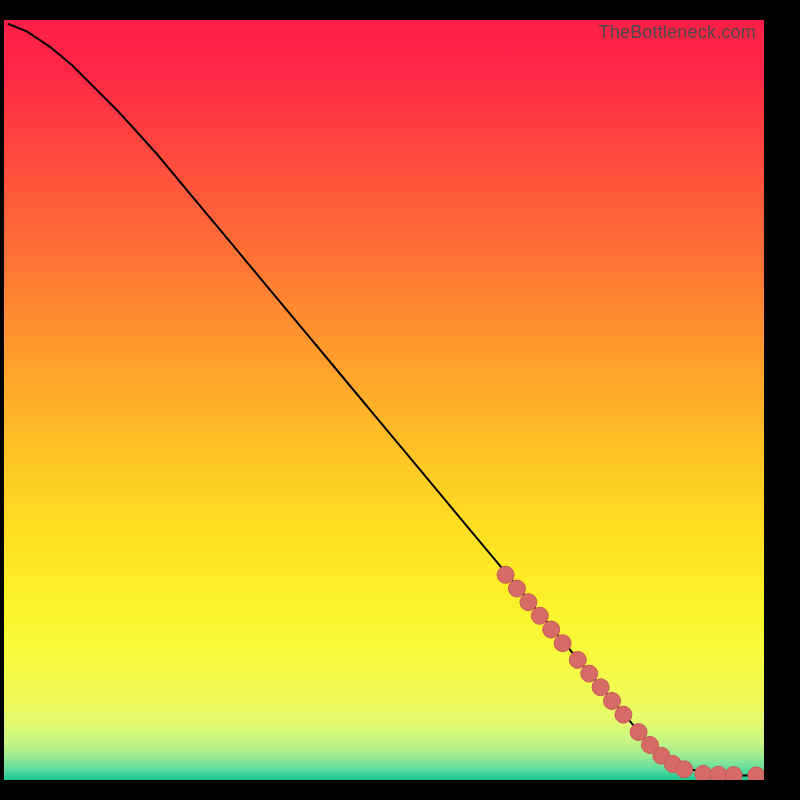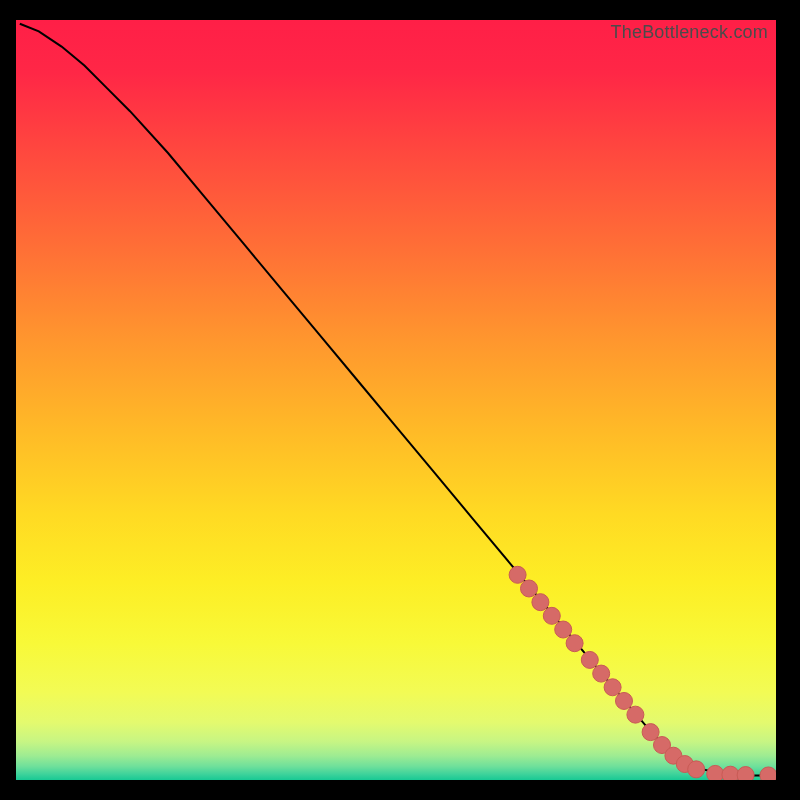--- a/index.html
+++ b/index.html
@@ -6,21 +6,21 @@
     margin: 0;
     padding: 0;
     width: 800px;
     height: 800px;
     background: #000;
     overflow: hidden;
     font-family: Arial, Helvetica, sans-serif;
   }
   .frame {
     position: absolute;
-    left: 16px;
+    left: 4px;
     top: 20px;
     width: 760px;
     height: 760px;
     background: #fff;
   }
   .watermark {
     position: absolute;
     top: 2px;
     right: 8px;
     font-size: 18px;

